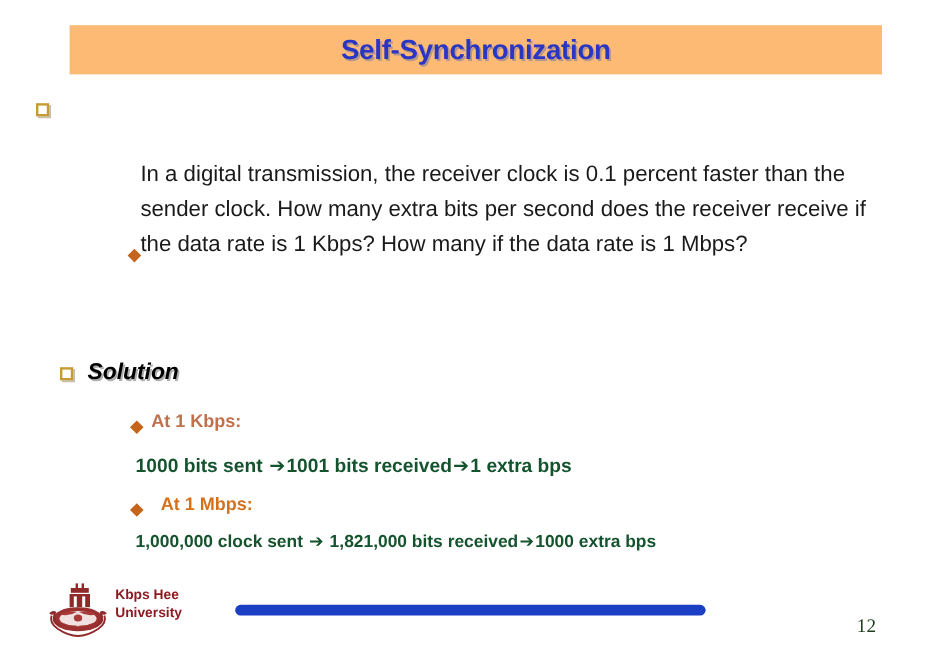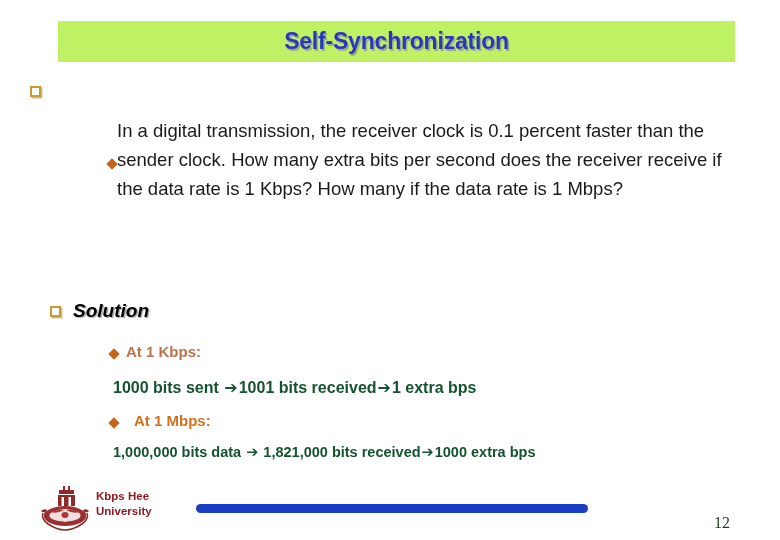--- a/index.html
+++ b/index.html
@@ -16,21 +16,21 @@
     color: #000000;
   }
 
   
   .title-band {
     position: absolute;
     left: 58px;
     top: 21px;
     width: 677px;
     height: 41px;
-    background: #bef264;
+    background: #fdba74;
   }
   .title-text {
     position: absolute;
     left: 0;
     top: 0;
     width: 677px;
     height: 41px;
     line-height: 41px;
     text-align: center;
     font-family: "Liberation Sans", sans-serif;
@@ -71,24 +71,24 @@
     font-style: italic;
   }
 
   #example-row { left: 30px; top: 80px; }
   #solution-row { left: 30px; top: 300px; padding-left: 20px; }
 
   
   .para-block {
     position: absolute;
     left: 108px;
-    top: 116px;
+    top: 130px;
     width: 625px;
     display: flex;
-    align-items: center;
+    align-items: flex-end;
   }
   .diamond-sm {
     flex: 0 0 auto;
     width: 8px;
     height: 8px;
     background: #c4651b;
     transform: rotate(45deg);
     margin-top: 9px;
     margin-right: 1px;
   }
@@ -96,21 +96,21 @@
     font-size: 18.5px;
     line-height: 29px;
     color: #1a1a1a;
     text-align: left;
   }
 
   
   .sub-item {
     position: absolute;
     display: flex;
-    align-items: flex-start;
+    align-items: flex-end;
   }
   .diamond-outline {
     flex: 0 0 auto;
     width: 8px;
     height: 8px;
     background: #c4651b;
     transform: rotate(45deg);
     margin-top: 7px;
     margin-right: 8px;
   }
@@ -207,21 +207,21 @@
 <div class="calc-line" id="kbps-calc">
   <span>1000 bits sent </span><span class="arrow">➔</span><span>1001 bits received</span><span class="arrow">➔</span><span>1 extra bps</span>
 </div>
 
 <div class="sub-item" id="mbps-item">
   <span class="diamond-outline"></span>
   <span class="sub-label">At 1 Mbps:</span>
 </div>
 
 <div class="calc-line" id="mbps-calc">
-  <span>1,000,000 bits data </span><span class="arrow">➔</span><span> 1,821,000 bits received</span><span class="arrow">➔</span><span>1000 extra bps</span>
+  <span>1,000,000 clock sent </span><span class="arrow">➔</span><span> 1,821,000 bits received</span><span class="arrow">➔</span><span>1000 extra bps</span>
 </div>
 
 <div class="footer-logo">
   <svg width="58" height="46" viewBox="0 0 58 46" xmlns="http://www.w3.org/2000/svg">
     <g fill="#8f2a2a">
       <rect x="23" y="4" width="15" height="4"></rect>
       <rect x="22" y="9" width="17" height="11"></rect>
       <rect x="25.5" y="11" width="2.5" height="9" fill="#ffffff"></rect>
       <rect x="32.5" y="11" width="2.5" height="9" fill="#ffffff"></rect>
       <rect x="27" y="0" width="2" height="4"></rect>

